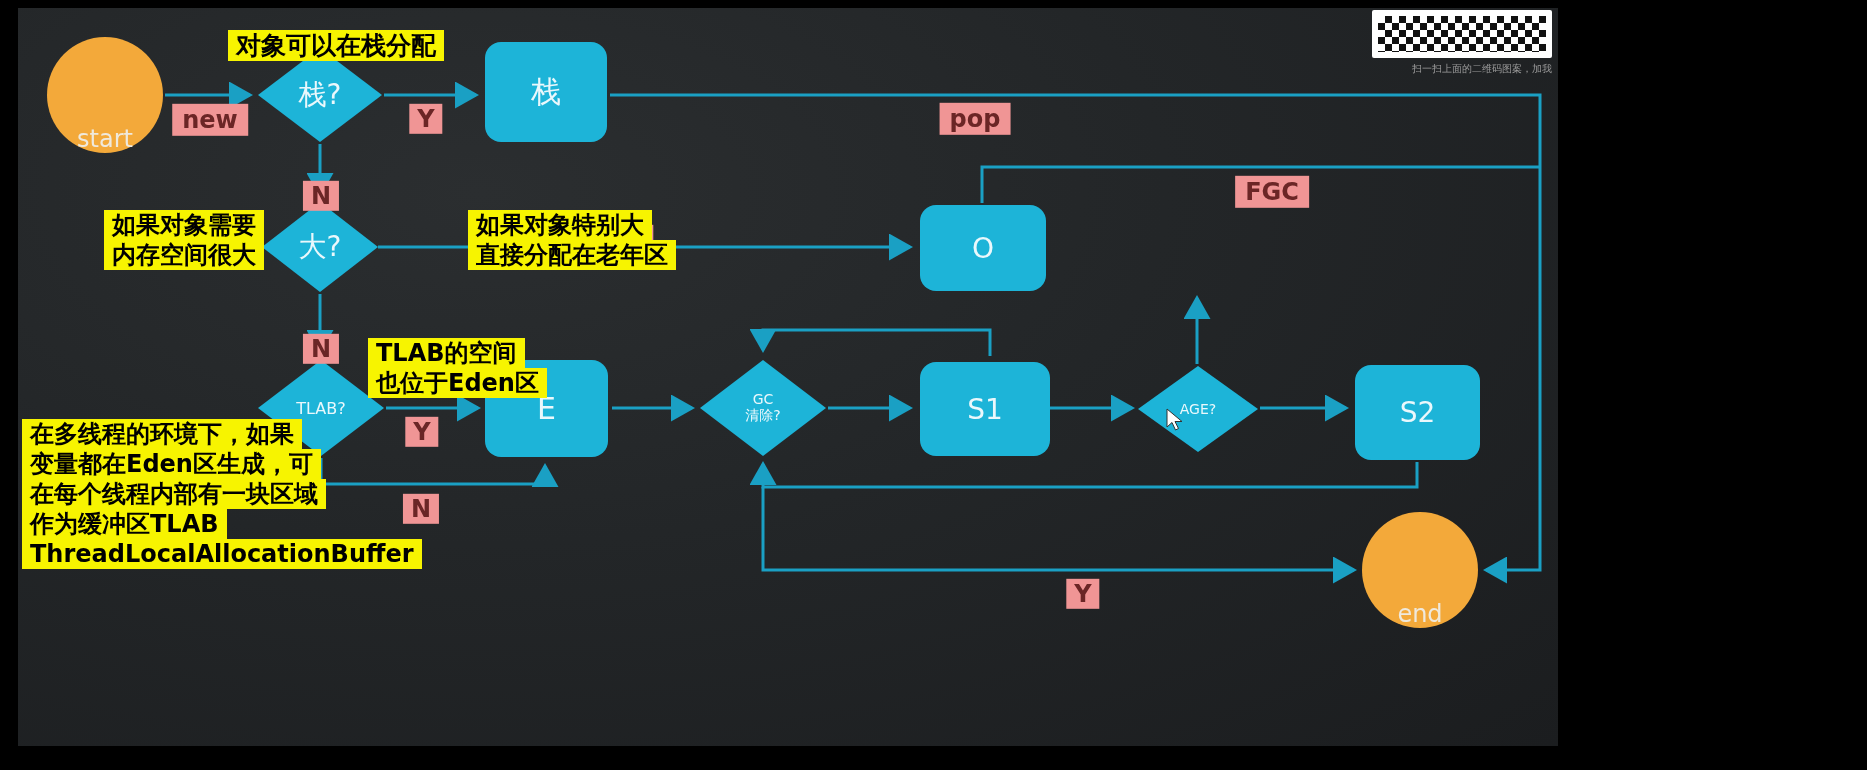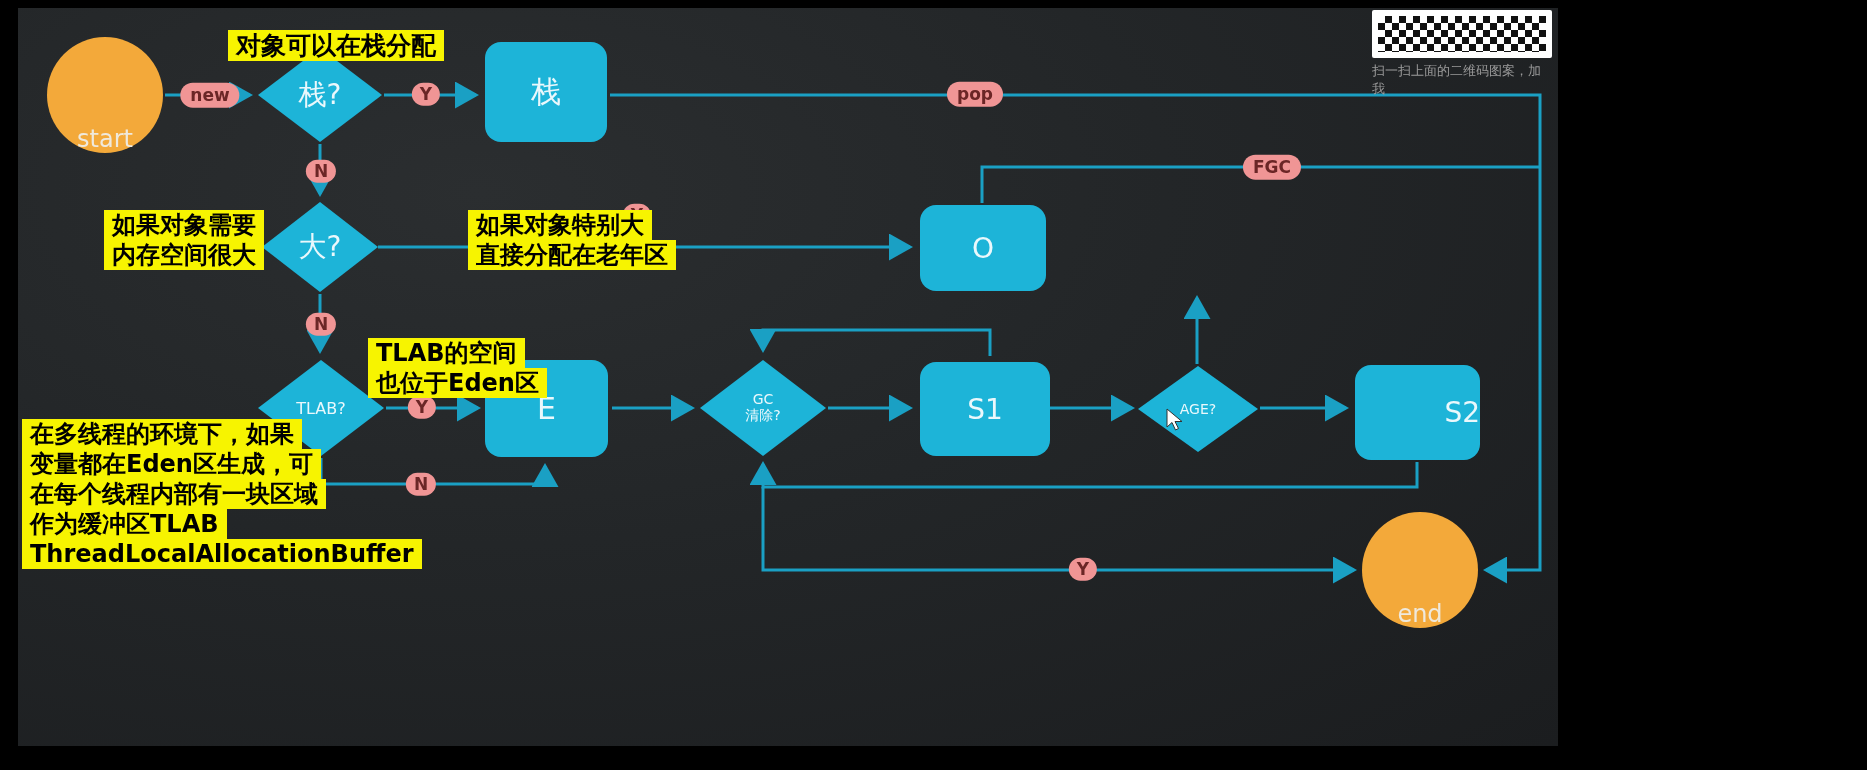--- a/index.html
+++ b/index.html
@@ -24,43 +24,43 @@
   }
   .diamond{
     background:var(--cyan,#1db4d8);
     clip-path:polygon(50% 0,100% 50%,50% 100%,0 50%);
     display:flex;flex-direction:column;align-items:center;justify-content:center;
     color:#eaf8fc;
   }
   .badge{
     transform:translate(-50%,-50%);
     background:var(--pink,#f09595);color:var(--pink-text,#6b2626);
-    font-weight:bold;font-size:17px;padding:3px 10px;border-radius:14px;
-    text-align:center;line-height:1.1;
+    font-weight:bold;font-size:24px;padding:3px 10px;border-radius:0;
+    text-align:center;line-height:1.1;margin-top:25px;
   }
   .badge.sm{padding:2px 8px;}
   .hl{
     display:block;width:max-content;background:var(--yellow,#f7f400);color:#000;
     font-weight:bold;padding:0 8px;line-height:1.25;
   }
   .note{font-size:24px;}
   #note-stack-alloc .hl{font-size:25px;}
   #svg-layer{position:absolute;left:0;top:0;}
   #qr-box{
     position:absolute;left:1372px;top:10px;width:180px;height:48px;background:#fff;
     overflow:hidden;border-radius:2px;
   }
   #qr-pattern{
     position:absolute;left:6px;top:6px;width:168px;height:36px;
     background:
       conic-gradient(#111 25%, transparent 0 50%, #111 0 75%, transparent 0) 0 0/14px 14px;
   }
   #qr-caption{
-    position:absolute;left:1372px;top:62px;width:180px;text-align:left;
-    color:#9a9a9a;font-size:13px;
+    position:absolute;left:1372px;top:62px;width:180px;text-align:right;
+    color:#9a9a9a;font-size:10px;
   }
   #cursor{position:absolute;left:1166px;top:408px;}
 </style>
 </head>
 <body>
 
 <div id="stage">
   <div id="board"></div>
 
   <svg id="svg-layer" width="1867" height="770">
@@ -124,21 +124,21 @@
   </div>
 
   <div class="node box" style="left:920px;top:362px;width:130px;height:94px;font-size:28px;">
     <span>S1</span>
   </div>
 
   <div class="node diamond" style="left:1138px;top:366px;width:120px;height:86px;font-size:14px;">
     <span>AGE?</span>
   </div>
 
-  <div class="node box" style="left:1355px;top:365px;width:125px;height:95px;font-size:28px;justify-content:flex-end;">
+  <div class="node box" style="left:1355px;top:365px;width:125px;height:95px;font-size:28px;">
     <span>S2</span>
   </div>
 
   <div class="node circle" id="n-end" style="left:1362px;top:512px;width:116px;height:116px;">
     <span>end</span>
   </div>
 
   <div class="badge" style="left:210px;top:95px;">new</div>
   <div class="badge sm" style="left:426px;top:94px;">Y</div>
   <div class="badge sm" style="left:321px;top:171px;">N</div>

